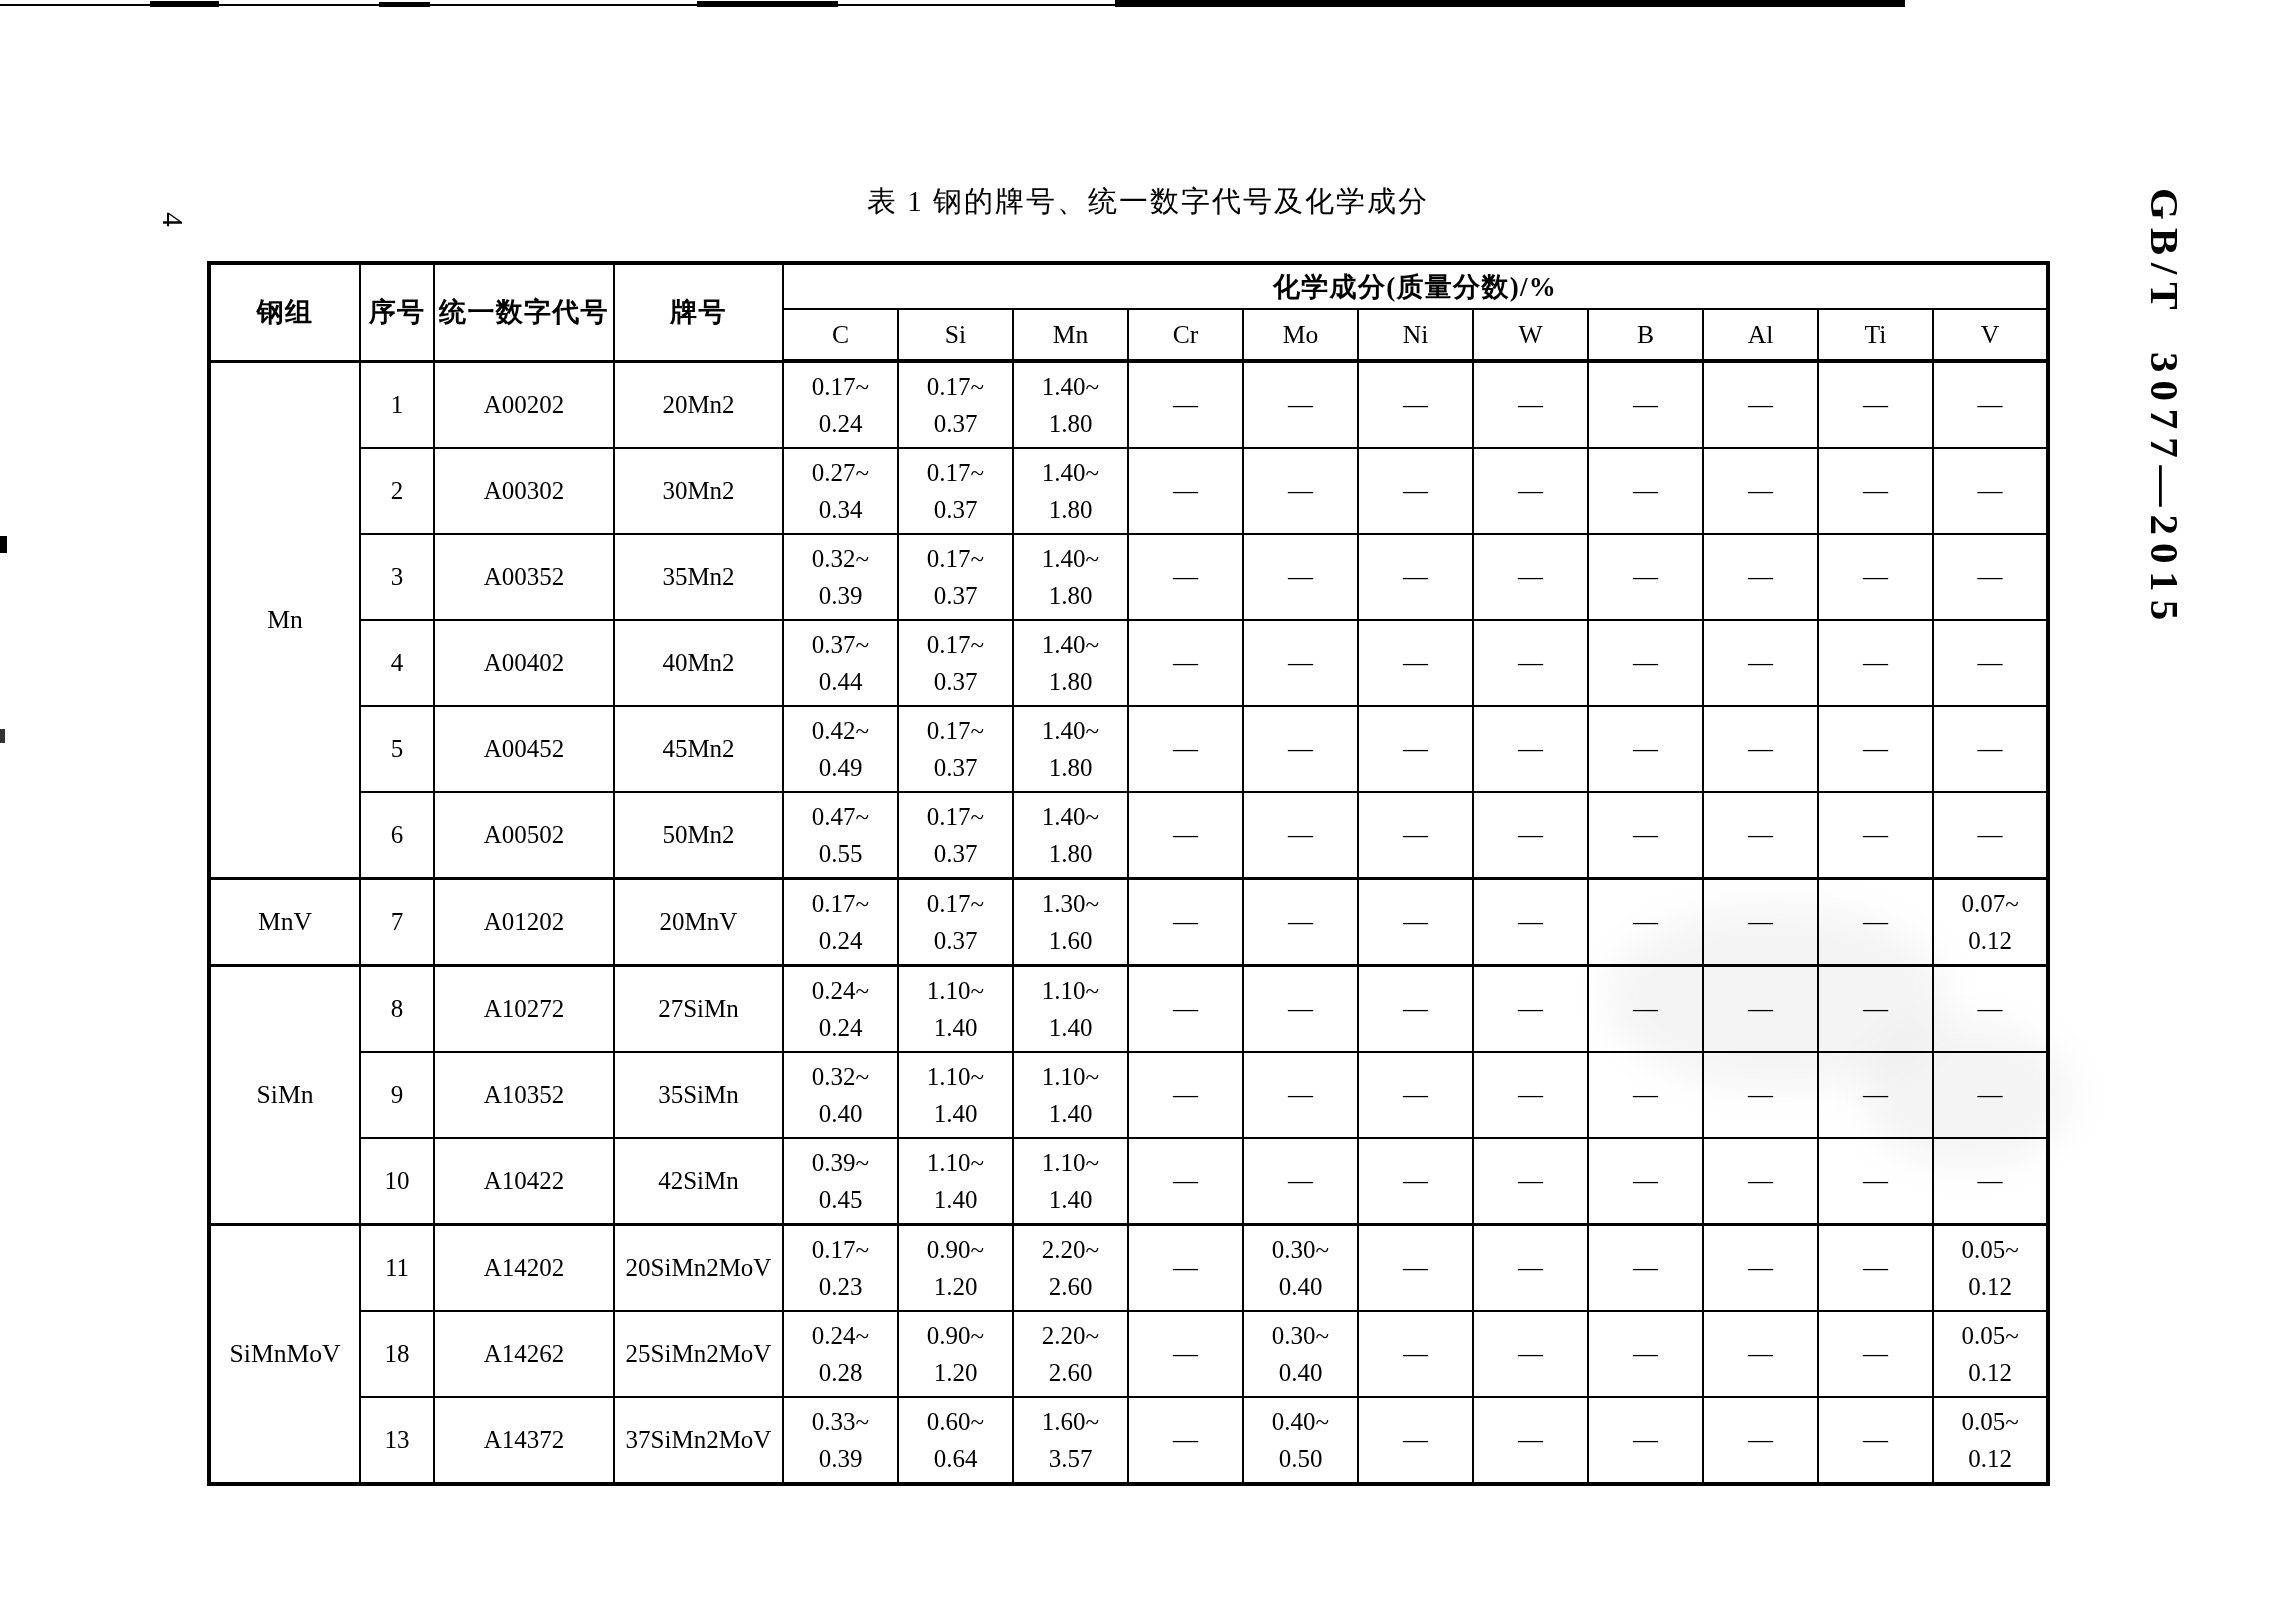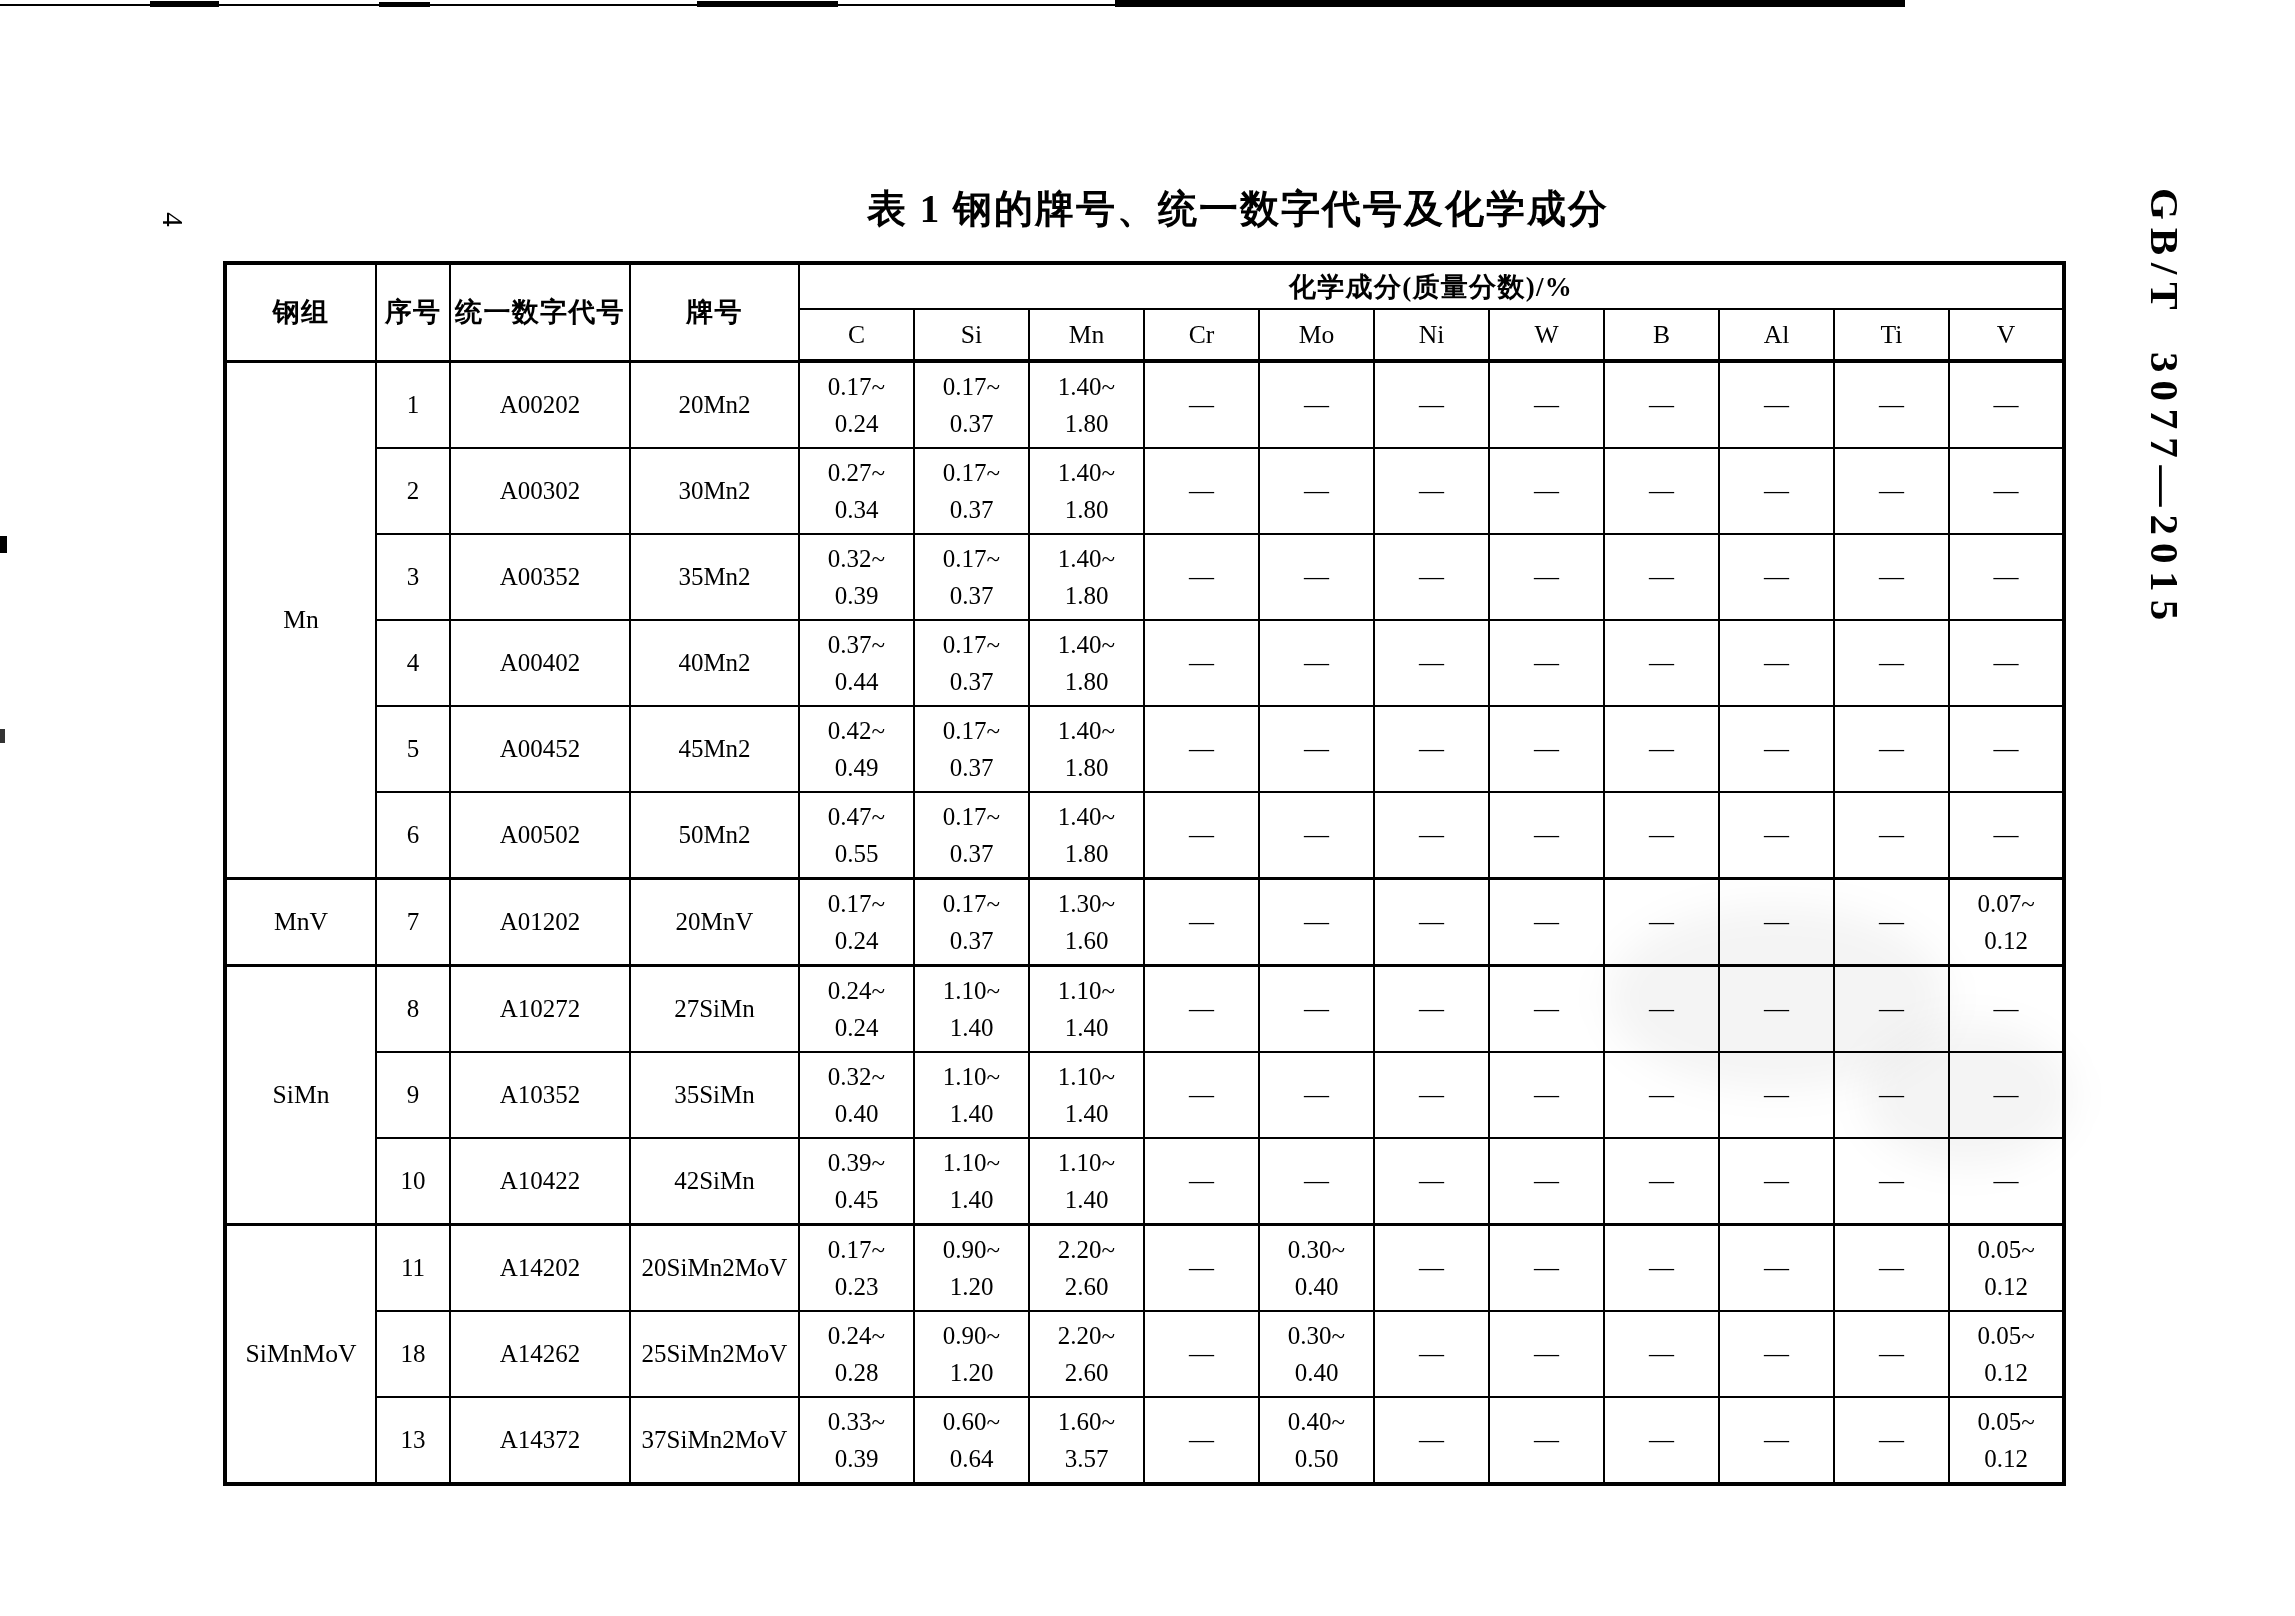--- a/index.html
+++ b/index.html
@@ -24,27 +24,27 @@
   }
   .standard-code {
     position:absolute; left:2189px; top:188px;
     font-size:41px; font-weight:bold;
     letter-spacing:7.9px; word-spacing:17px;
     white-space:nowrap;
     transform:rotate(90deg); transform-origin:0 0;
   }
   .table-title {
     position:absolute; left:867px; top:182px;
-    font-size:39px; font-weight:bold;
+    font-size:29px; font-weight:normal;
     letter-spacing:2px; white-space:nowrap;
   }
 
   
   table.std {
-    position:absolute; left:223px; top:261px;
+    position:absolute; left:207px; top:261px;
     width:1836px;
     border-collapse:collapse; table-layout:fixed;
     border:4.6px solid #000;
   }
   table.std th, table.std td {
     border:2px solid #000;
     padding:0; margin:0;
     text-align:center; vertical-align:middle;
     overflow:hidden;
   }

